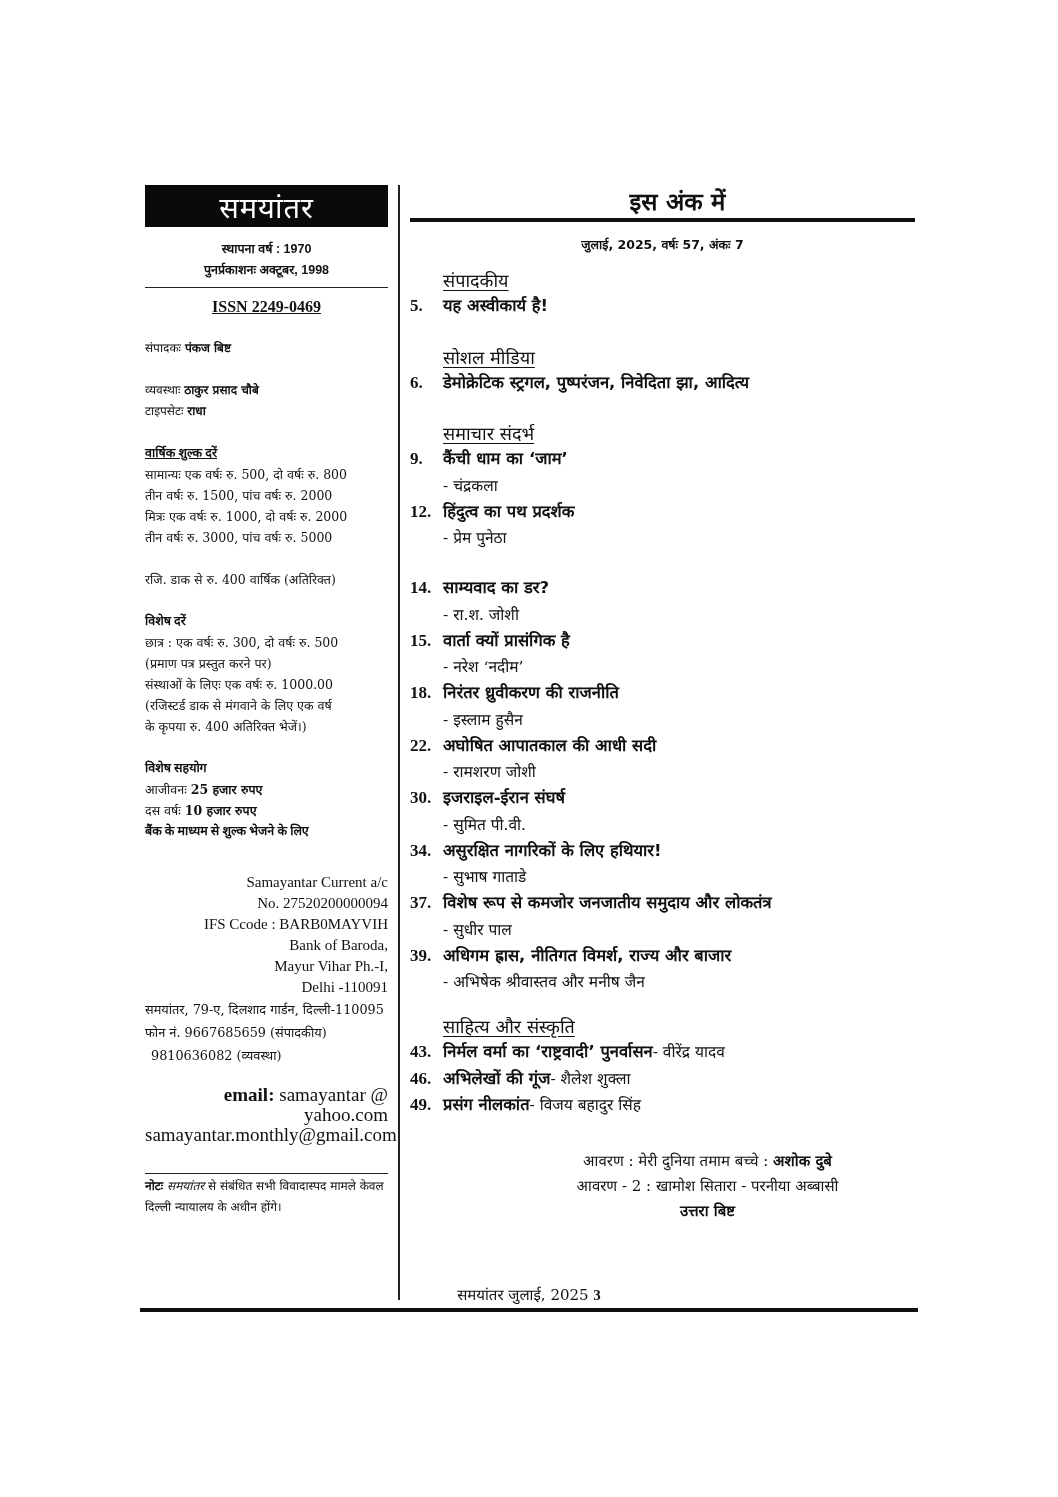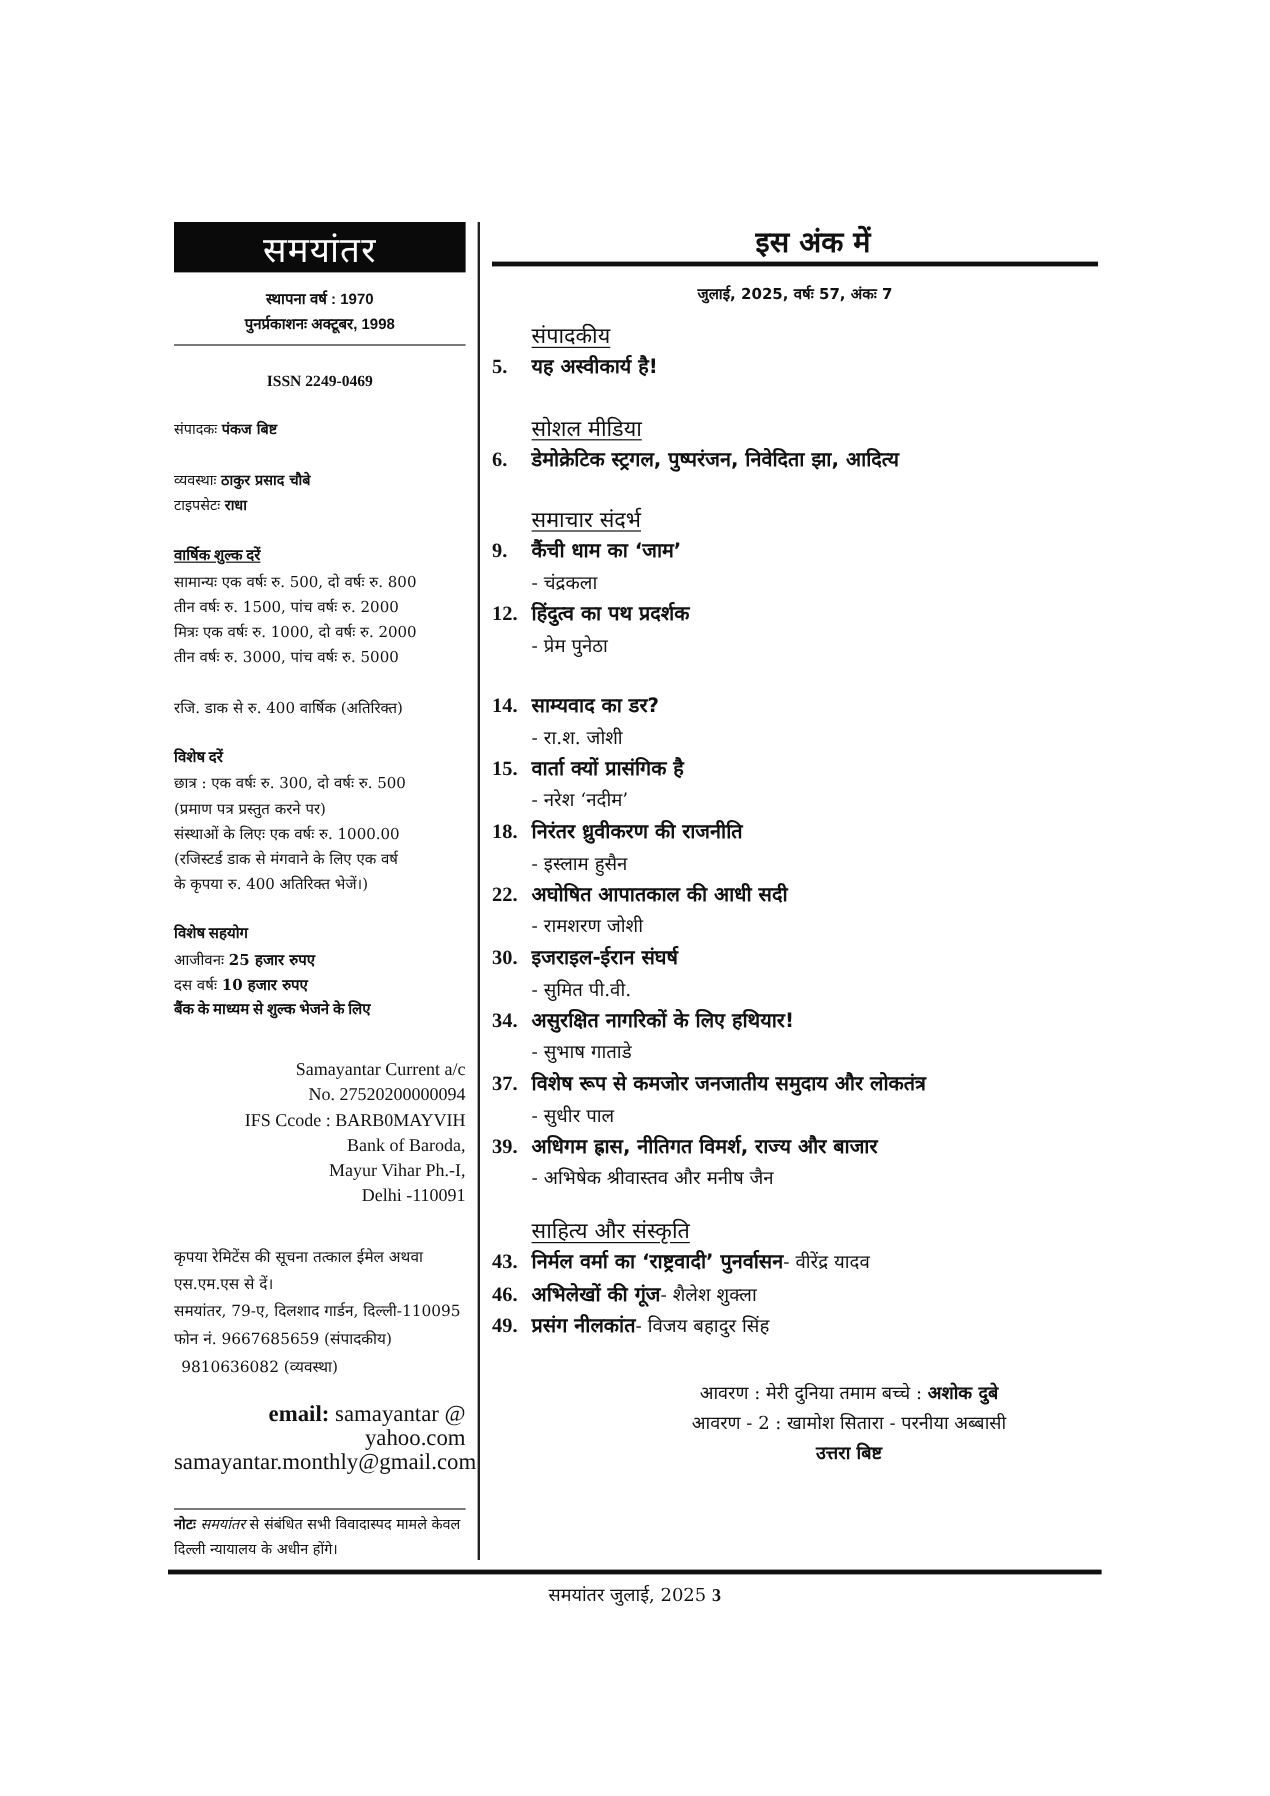--- a/index.html
+++ b/index.html
@@ -4,21 +4,21 @@
 <style>
   html, body { margin:0; padding:0; background:#ffffff; }
   body { width:1058px; height:1497px; position:relative; overflow:hidden; color:#111; font-family:"DejaVu Serif", serif; }
   .abs { position:absolute; }
   
   #left { left:145px; top:185px; width:243px; }
   .masthead { background:#0a0a0a; color:#fff; height:42px; display:flex; align-items:center; justify-content:center; font-size:29px; font-family:"DejaVu Serif", serif; letter-spacing:1px; }
   .center { text-align:center; }
   .founded { font-family:Liberation Sans, sans-serif; font-weight:bold; font-size:12.5px; margin-top:12px; line-height:21px; }
   .rule-thin { border-top:1.5px solid #222; margin-top:6px; }
-  .issn { font-family:"Liberation Serif", serif; font-weight:bold; font-size:13px; margin-top:22px; }
+  .issn { font-family:"Liberation Serif", serif; font-weight:bold; font-size:16px; margin-top:10px;text-decoration:underline; }
   .lbl { font-size:12px; line-height:21px; }
   .lbl b { font-family:"DejaVu Sans", sans-serif; }
   .sec-h { font-family:Liberation Serif, serif; font-weight:bold; font-size:12.5px; line-height:21px; }
   .sec-h.u { text-decoration:underline; }
   .p { font-size:12.5px; line-height:21px; }
   .bank { font-family:"Liberation Serif", serif; font-size:15px; line-height:21px;text-align:right; }
   .email { font-family:"Liberation Serif", serif; font-size:19px; line-height:20px; text-align:right; }
   .note-rule { border-top:1.2px solid #222; margin-top:28px; }
   .note { font-size:12px; line-height:21px; margin-top:2px; }
   
@@ -31,21 +31,21 @@
   .section { margin-top:14px; }
   .cat { margin-left:33px; font-size:18px; line-height:24px; text-decoration:underline; text-underline-offset:3px; }
   .item { display:flex; font-family:"DejaVu Sans", sans-serif; font-weight:bold; font-size:16.5px; line-height:26.5px; }
   .num { width:33px; flex:none; font-family:"Liberation Serif", serif; font-size:17px; }
   .author { margin-left:33px; font-size:15.5px; line-height:26px; font-family:"DejaVu Serif", serif; }
   .inline-auth { font-weight:normal; font-family:"DejaVu Serif", serif; font-size:15.5px; }
   .credits { font-size:15px; line-height:25px; text-align:center; margin-left:90px; }
   .credits b { font-family:"DejaVu Sans", sans-serif; }
   
   #bottom-rule { left:140px; top:1308px; width:778px; height:4px; background:#111; }
-  #footer { left:140px; top:1318px; width:778px; text-align:center; font-size:15px; }
+  #footer { left:140px; top:1284px; width:778px; text-align:center; font-size:15px; }
   #footer b { font-family:"Liberation Serif", serif; }
 </style>
 </head>
 <body>
 
 <div id="left" class="abs">
   <div class="masthead">समयांतर</div>
   <div class="founded center">
     <div>स्थापना वर्ष : 1970</div>
     <div>पुनर्प्रकाशनः अक्टूबर, 1998</div>
@@ -93,21 +93,20 @@
 
   <div style="margin-top:30px">
     <div class="bank">Samayantar Current a/c</div>
     <div class="bank">No. 27520200000094</div>
     <div class="bank">IFS Ccode : BARB0MAYVIH</div>
     <div class="bank">Bank of Baroda,</div>
     <div class="bank">Mayur Vihar Ph.-I,</div>
     <div class="bank">Delhi -110091</div>
   </div>
 
-  <div class="p" style="margin-top:30px; font-size:12.8px; line-height:22px;">कृपया रेमिटेंस की सूचना तत्काल ईमेल अथवा एस.एम.एस से दें।</div>
   <div class="p" style="font-size:12.8px; line-height:23px;">समयांतर, 79-ए, दिलशाद गार्डन, दिल्ली-110095</div>
   <div class="p" style="font-size:12.8px; line-height:23px;">फोन नं. 9667685659 (संपादकीय)</div>
   <div class="p" style="font-size:12.8px; line-height:23px; padding-left:6px;">9810636082 (व्यवस्था)</div>
 
   <div class="email" style="margin-top:18px">
     <b>email:</b>
     <span>samayantar @ yahoo.com</span>
   </div>
   <div class="email">samayantar.monthly@gmail.com</div>
 

